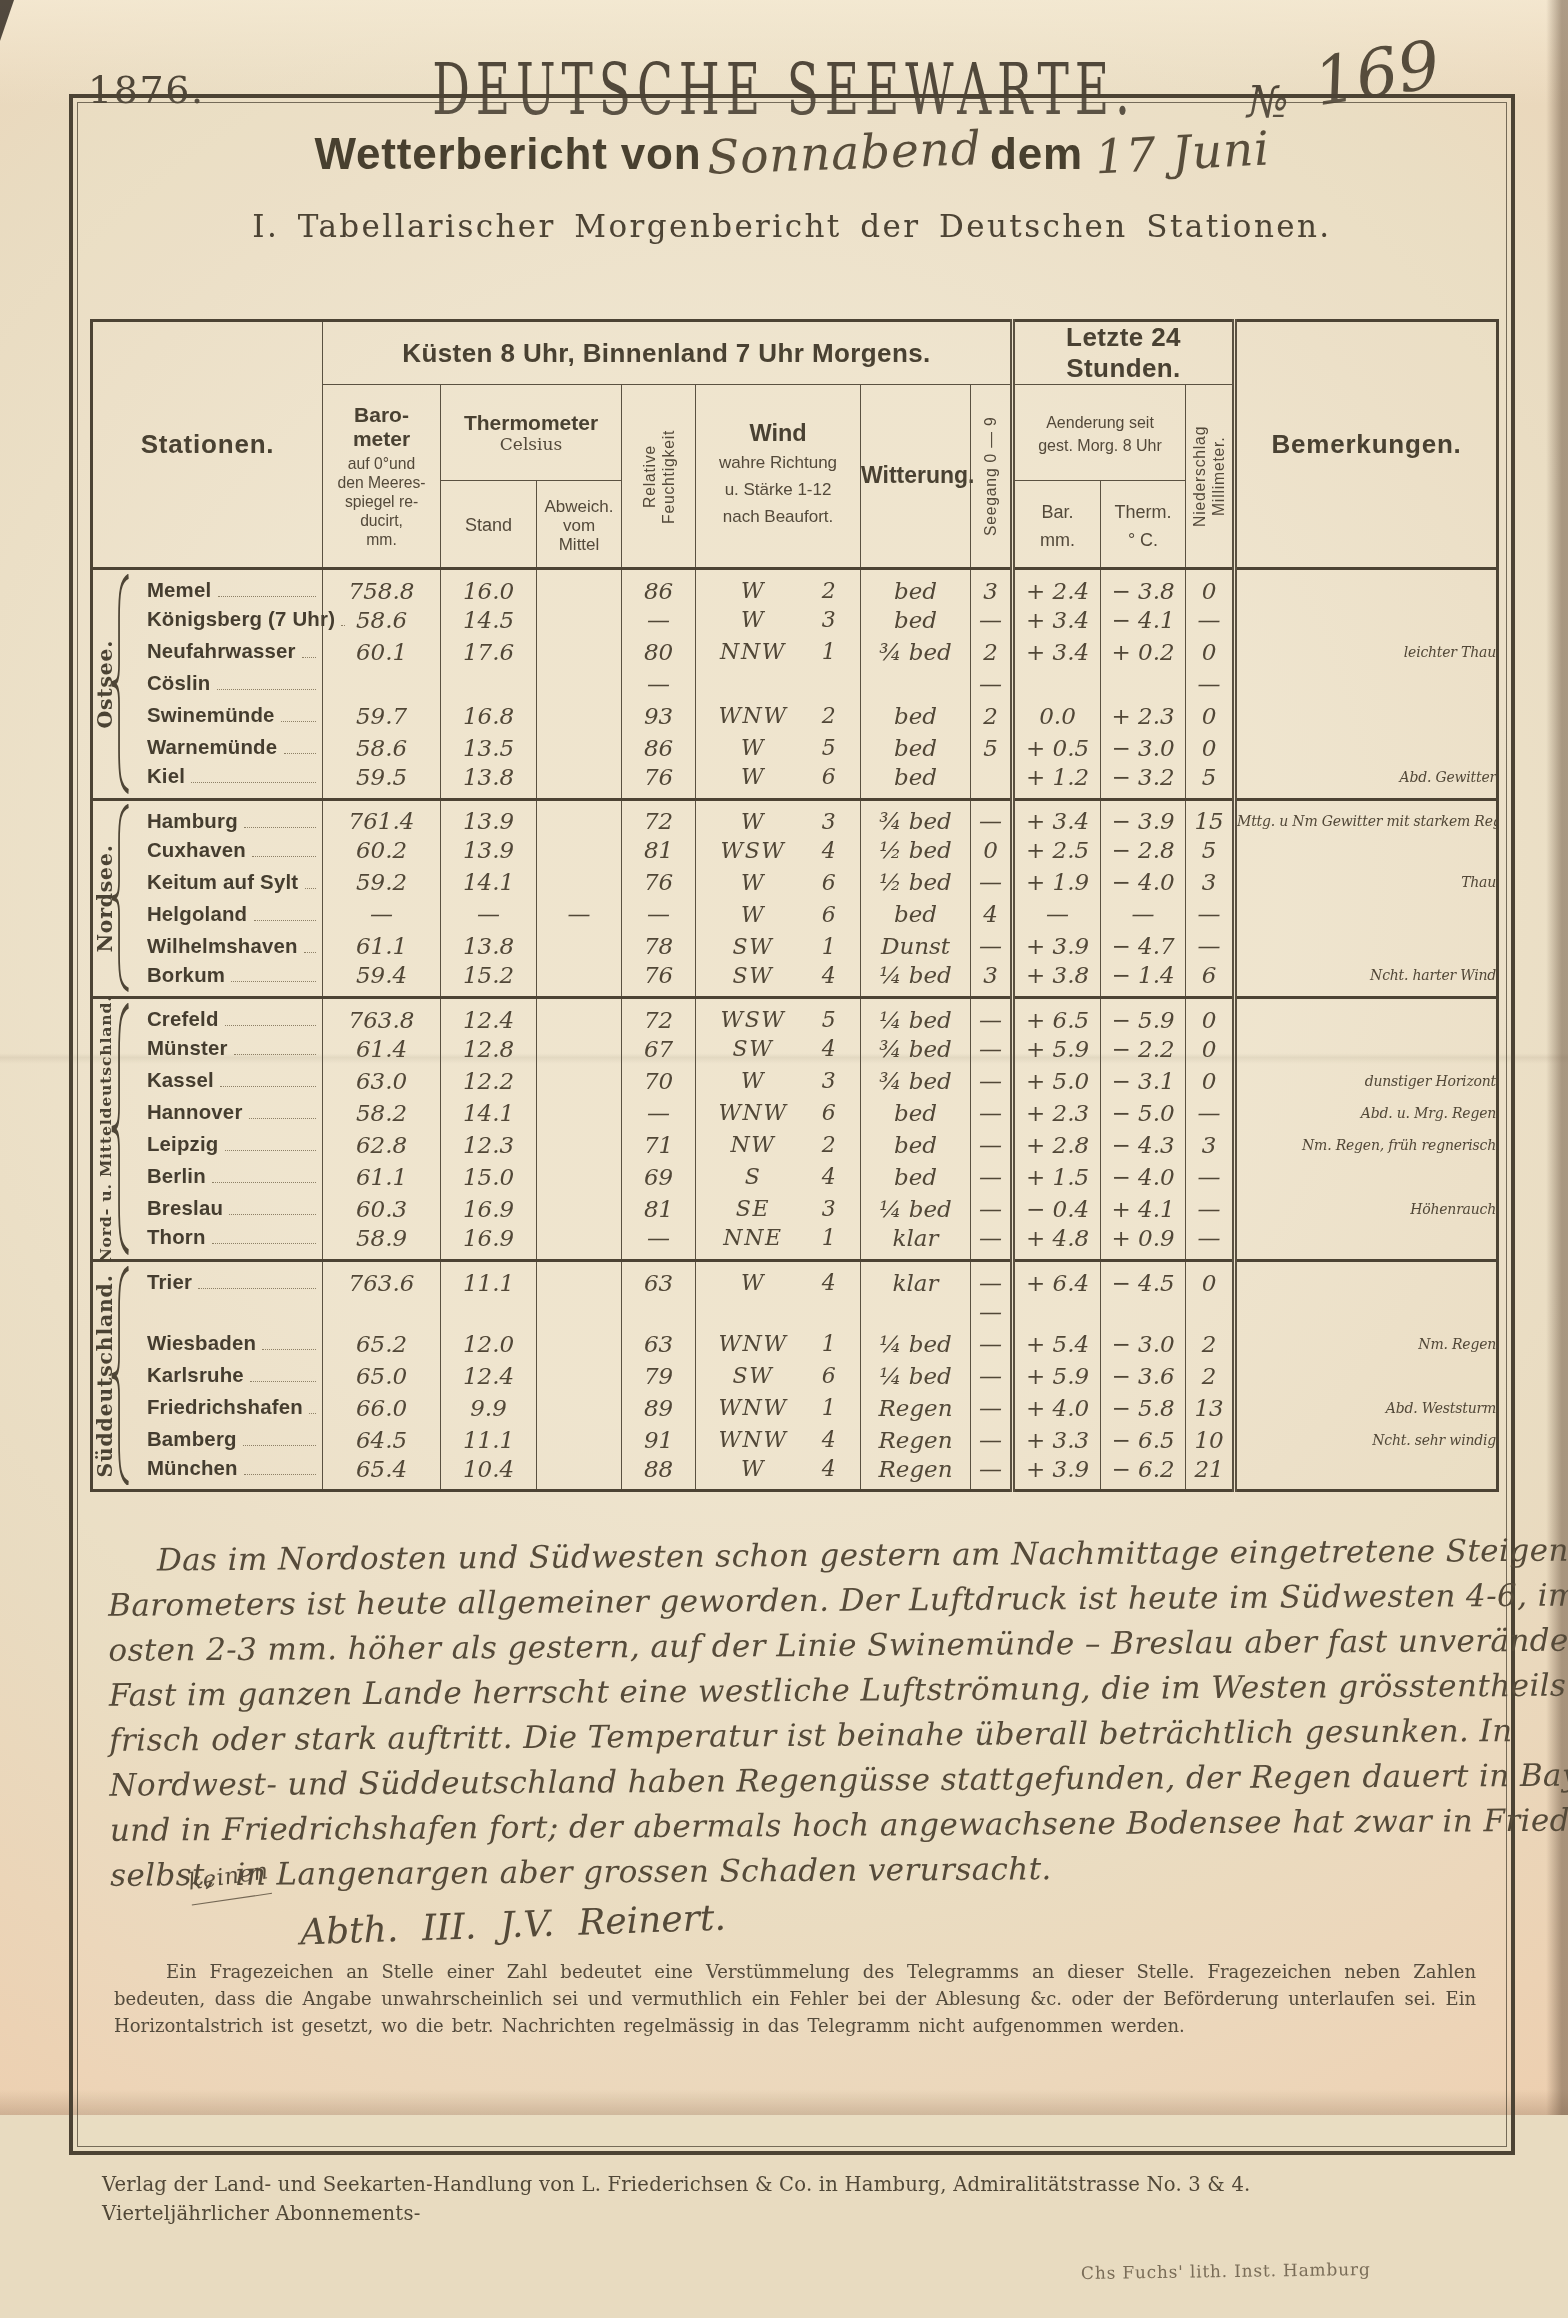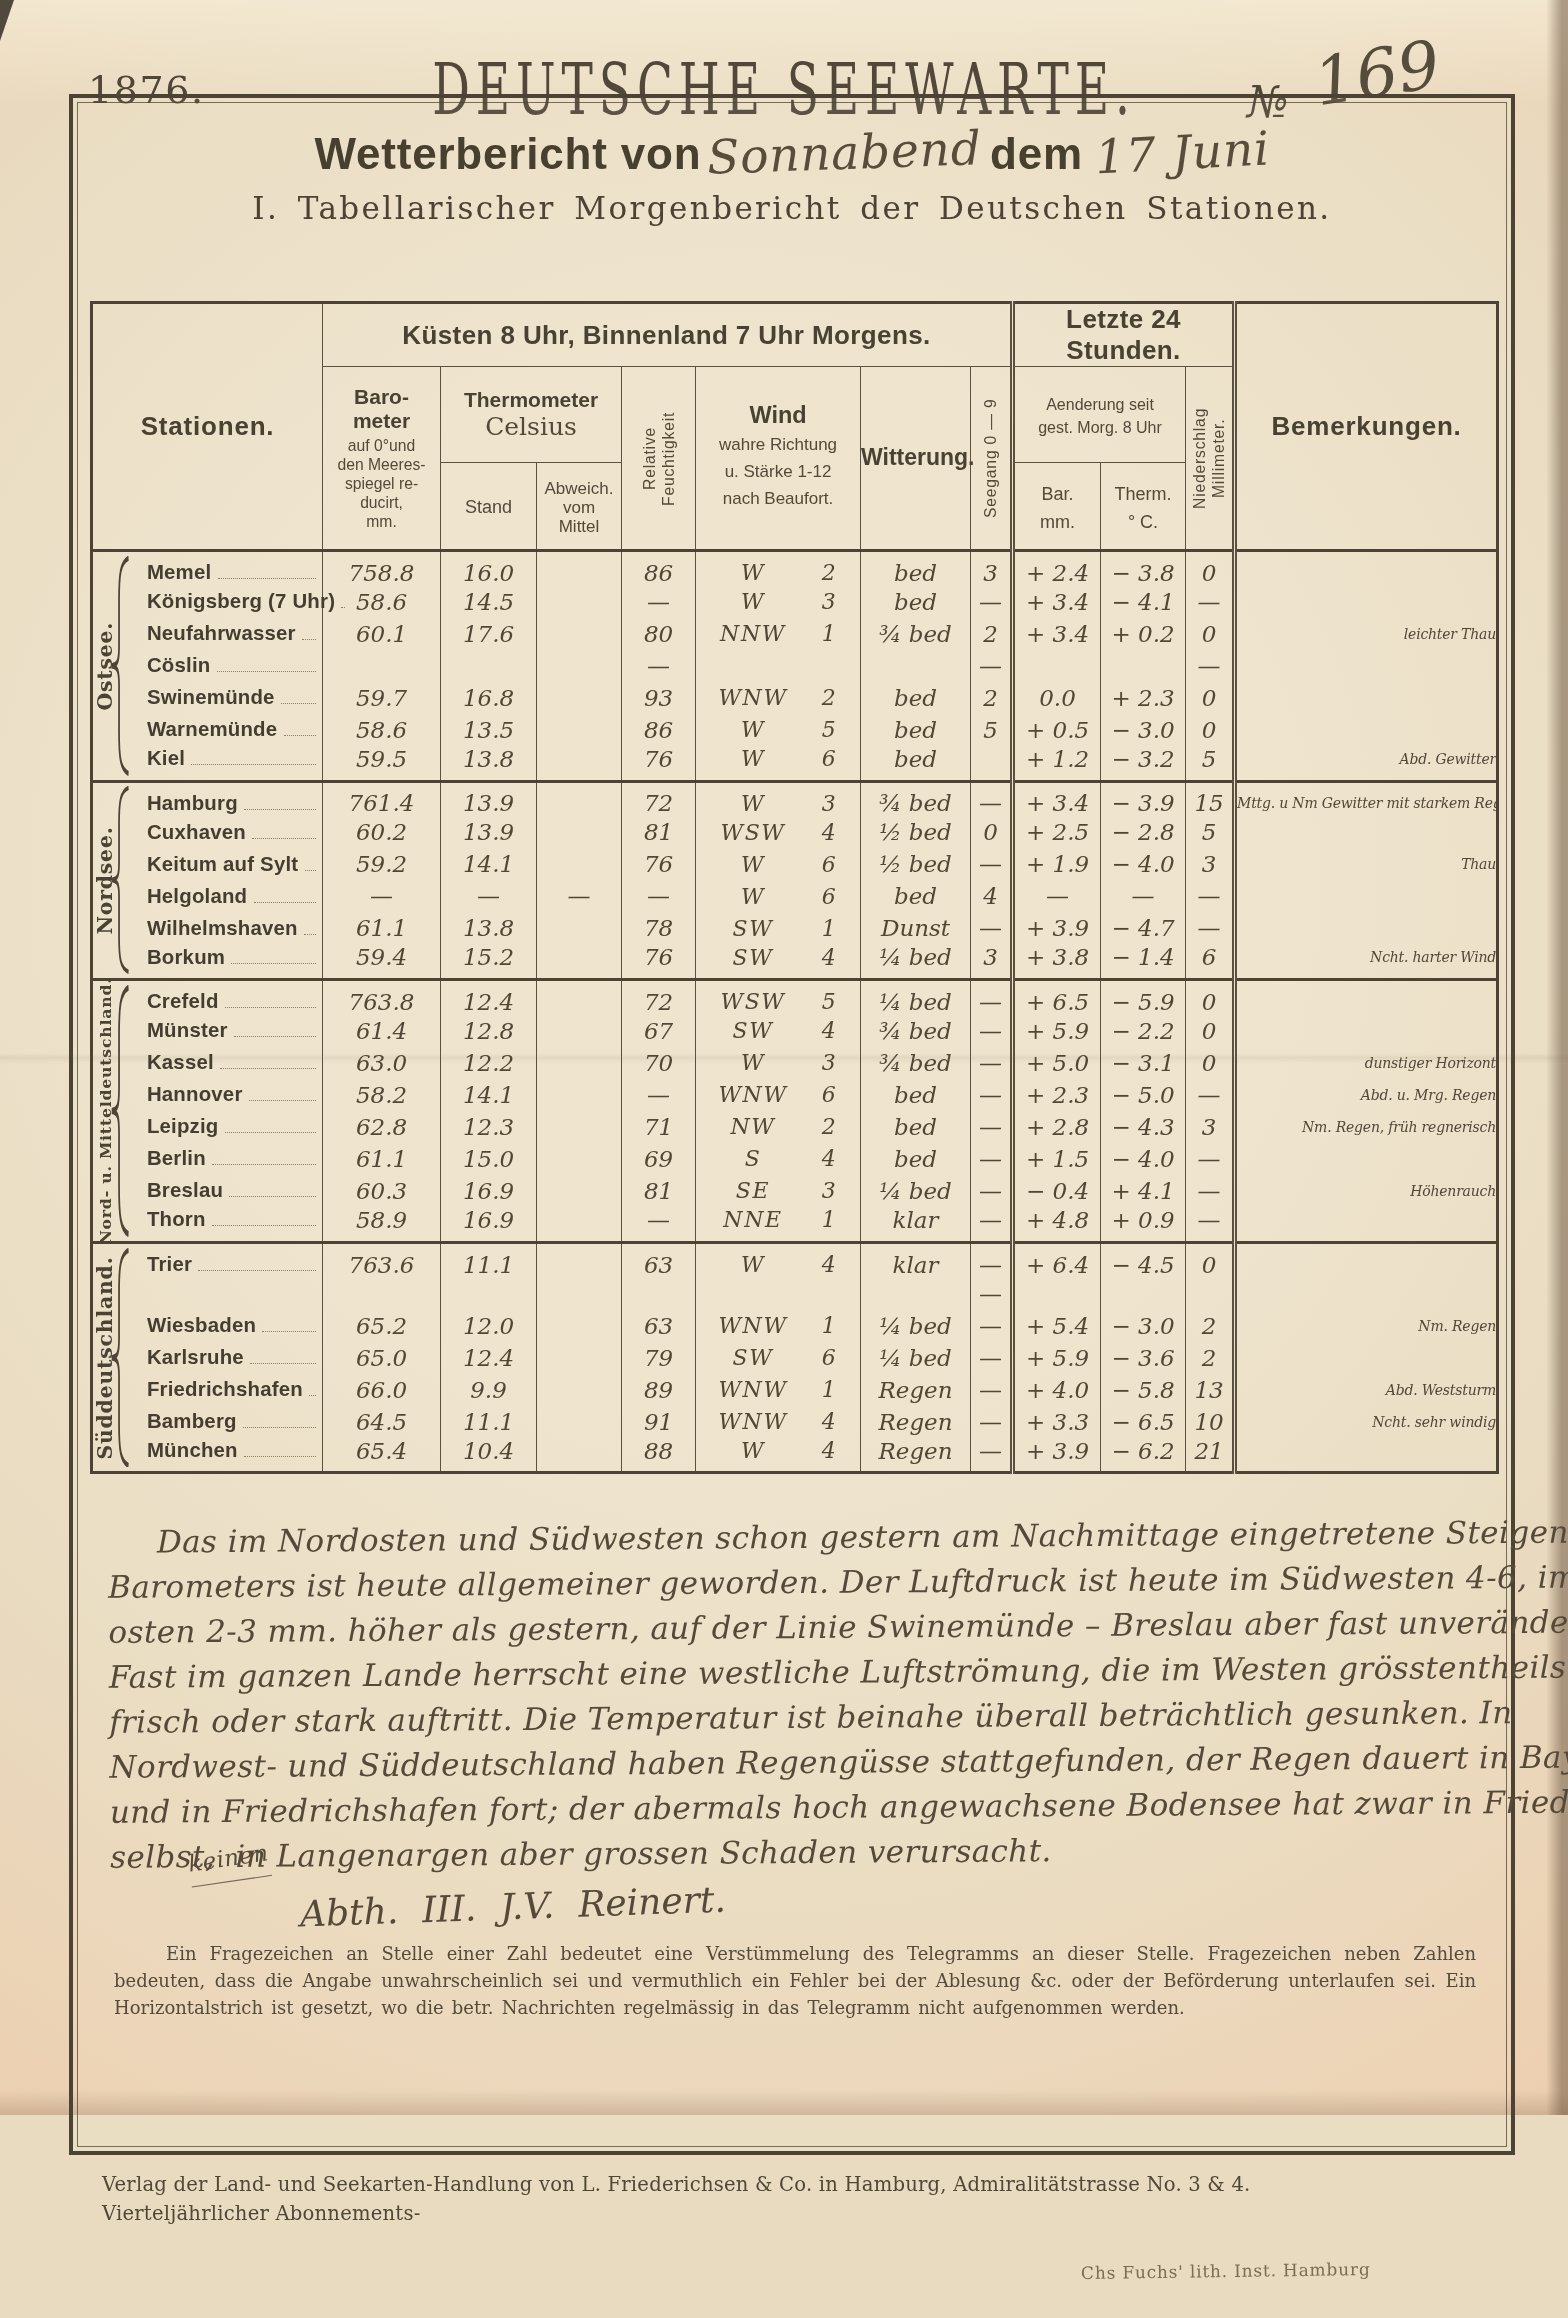--- a/index.html
+++ b/index.html
@@ -39,40 +39,40 @@
     position:absolute;left:69px;top:94px;width:1446px;height:2061px;
     border:4.7px solid #4c4334;box-sizing:border-box;background:rgba(255,250,235,.06);
   }
   .box:before{content:"";position:absolute;inset:3.9px;border:1.6px solid rgba(78,68,52,.75);pointer-events:none;}
 
   .title-line{margin-top:27px;text-align:center;white-space:nowrap;}
   .t-print{font-family:"Liberation Sans",sans-serif;font-weight:bold;font-size:44px;color:#48402f;letter-spacing:0.8px;}
   .t-hw{font-family:"DejaVu Serif",serif;font-style:italic;font-size:47px;color:#584d3b;letter-spacing:0.8px;}
   .t-hw.day{margin:0 4.7px 0 1.6px;transform:rotate(-2deg);display:inline-block;}
   .t-hw.date{margin-left:7.8px;transform:rotate(-3deg);display:inline-block;}
-  .subtitle{margin-top:10px;text-align:center;font-size:31px;letter-spacing:2.4px;color:#4c4334;word-spacing:6.3px;}
+  .subtitle{margin-top:28px;text-align:center;font-size:31px;letter-spacing:2.4px;color:#4c4334;word-spacing:6.3px;}
 
   
   table.wx{
     margin:75px 0 0 17px;border-collapse:collapse;table-layout:fixed;width:1404px;
     border:3.1px solid #4c4334;
   }
   .wx th,.wx td{border-left:1.6px solid #5a5141;border-right:1.6px solid #5a5141;box-sizing:border-box;padding:0;}
   .wx thead th{border-bottom:1.6px solid #5a5141;border-top:1.6px solid #5a5141;}
   .wx .dbl{border-left:5.5px double #5a5141;}
   .hrow1 th{height:45px;font-family:"Liberation Sans",sans-serif;font-size:26px;color:#494132;}
   .hrow2 th{height:96px;vertical-align:middle;}
   .hrow3 th{height:88px;vertical-align:middle;}
   .th-stationen{font-family:"Liberation Sans",sans-serif;font-weight:bold;font-size:28px;letter-spacing:0.8px;}
   .th-morning,.th-last24{font-weight:bold;letter-spacing:0.4px;}
   .th-last24{font-size:23px;}
   .th-bemerk{font-family:"Liberation Sans",sans-serif;font-weight:bold;font-size:24px;letter-spacing:0.8px;}
   .h-title{font-family:"Liberation Sans",sans-serif;font-weight:bold;font-size:21px;line-height:23.5px;white-space:pre-line;color:#494132;}
   .h-sub{font-family:"Liberation Sans",sans-serif;font-weight:normal;font-size:15.7px;line-height:19px;white-space:pre-line;color:#53493a;margin-top:3.1px;}
-  .h-serif{font-family:"DejaVu Serif",serif;font-weight:normal;font-size:25px;color:#53493a;}
+  .h-serif{font-family:"DejaVu Serif",serif;font-weight:normal;font-size:17px;color:#53493a;}
   .th-thermo{border-bottom:1.6px solid #5a5141;}
   .rot{writing-mode:vertical-rl;transform:rotate(180deg);margin:0 auto;font-family:"Liberation Sans",sans-serif;font-weight:normal;font-size:15.7px;line-height:19px;white-space:pre-line;color:#53493a;letter-spacing:0.8px;}
   .rot2{height:173px;}
 
   .wx tbody td{border-top:none;border-bottom:none;}
   .wx tbody tr{height:32px;}
   .wx tbody tr.g-first{border-top:3.1px solid #4c4334;}
   .wx tbody tr.g-first td{padding-top:7.8px;}
   .wx tbody tr.g-last td{padding-bottom:7.8px;}
 

